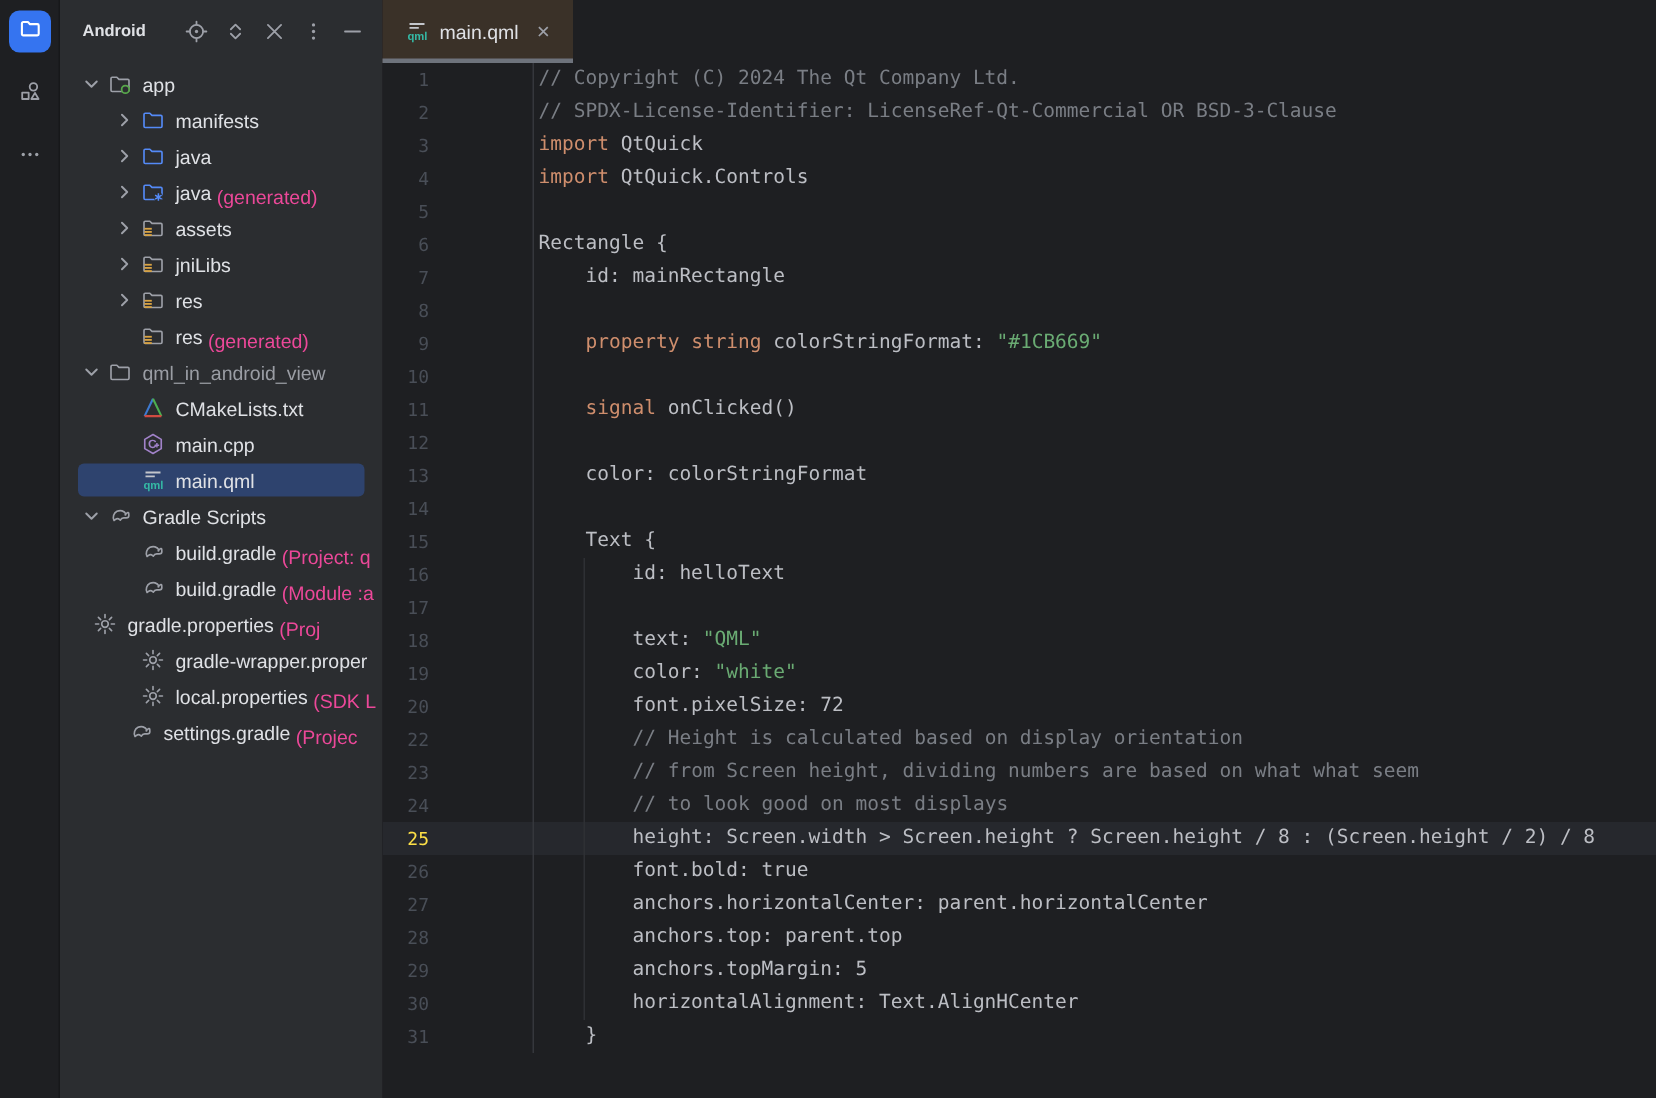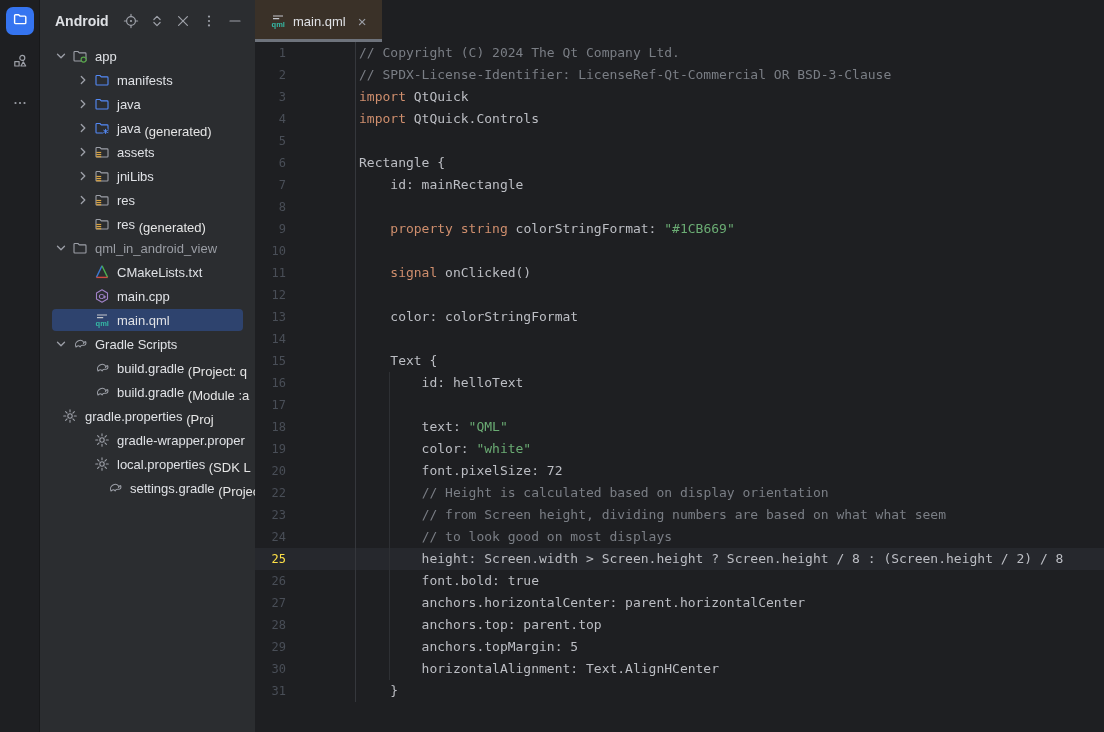--- a/index.html
+++ b/index.html
@@ -11,38 +11,38 @@
   .rail { width:40px; flex:none; background:#1e1f22; border-right:1px solid #17181a;
           display:flex; flex-direction:column; align-items:center; padding-top:7px; gap:14px; }
   .rail-btn { width:28px; height:28px; border-radius:7px; display:flex; align-items:center;
               justify-content:center; color:#9da0a8; cursor:pointer; }
   .rail-btn.active { background:#3574f0; color:#ffffff; }
 
   
   .panel { width:215px; flex:none; background:#2b2d30; display:flex; flex-direction:column; }
   .panel-header { height:42px; flex:none; display:flex; align-items:center;
                   padding:0 12px 0 15px; }
-  .panel-title { color:#dfe1e5; font-size:14px; font-weight:bold; cursor:pointer; }
+  .panel-title { color:#dfe1e5; font-size:11px; font-weight:bold; cursor:pointer; }
   .panel-tools { margin-left:auto; display:flex; gap:10px; }
   .tool-ic { width:16px; height:16px; display:flex; align-items:center; justify-content:center;
              color:#9da0a8; cursor:pointer; }
 
   .tree { flex:1; overflow:hidden; padding-top:2px; font-size:13px; }
   .row { height:24px; display:flex; align-items:center; color:#dfe1e5; position:relative;
          white-space:nowrap; overflow:hidden; cursor:pointer; }
   .row .hl { position:absolute; left:12px; right:12px; top:1px; bottom:1px;
              background:#2e436e; border-radius:4px; }
   .row > * { position:relative; }
   .chev { width:22px; height:16px; flex:none; display:flex; align-items:center;
           justify-content:center; color:#9da0a8; }
   .ticon { width:18px; height:16px; flex:none; display:flex; align-items:center;
            justify-content:flex-start; margin-right:5px; }
   .tlabel { white-space:pre; }
   .row.dim .tlabel { color:#9a9da4; }
-  .tsuffix { color:#e5e5e5; white-space:pre;margin-top:7px; }
+  .tsuffix { color:#ec4899; white-space:pre;margin-top:7px; }
 
   
   .editor { flex:1; min-width:0; display:flex; flex-direction:column; background:#1e1f22; }
   .tabbar { height:42px; flex:none; display:flex; align-items:stretch; }
   .tab { display:flex; align-items:center; gap:7px; padding:0 15px; font-size:13px;
          color:#b4b8bf; position:relative; cursor:pointer; }
   .tab.active { background:#3a3128; color:#dfe1e5; }
   .tab.active::after { content:""; position:absolute; left:0; right:0; bottom:0;
                        height:3px; background:#6e737c; }
   .tab .close { color:#9da0a8; font-size:15px; line-height:1; margin-left:5px; cursor:pointer; }
@@ -352,21 +352,21 @@
           <span class="chev"></span>
           <span class="ticon">
             <svg width="16" height="16" viewBox="0 0 16 16" fill="none" xmlns="http://www.w3.org/2000/svg">
               <circle cx="8" cy="8" r="2.2" stroke="#9da0a8" stroke-width="1.1"></circle>
               <path d="M8 1.7v2.1M8 12.2v2.1M1.7 8h2.1M12.2 8h2.1M3.6 3.6l1.5 1.5M10.9 10.9l1.5 1.5M12.4 3.6l-1.5 1.5M5.1 10.9l-1.5 1.5" stroke="#9da0a8" stroke-width="1.1" stroke-linecap="round"></path>
             </svg>
           </span>
           <span class="tlabel">local.properties</span>
           <span class="tsuffix"> (SDK L</span>
         </div>
-        <div class="row" style="padding-left: 45px;">
+        <div class="row" style="padding-left: 24px;">
           <span class="chev"></span>
           <span class="ticon">
             <svg width="16" height="16" viewBox="0 0 16 16" fill="none" xmlns="http://www.w3.org/2000/svg">
               <path d="M13.8 6c-.1-.3-.5-.5-.8-.2l-1.1.8C10.8 4.5 8.2 3.9 6 4.9 3.8 6 2.9 8.7 4 11l1-.8c.9-.7 2.1-.5 2.9.3l.3.3c.4-.9 1.3-1.6 2.3-1.6h1.7c.9 0 1.7-.7 1.7-1.6z" stroke="#9da0a8" stroke-width="1.1" fill="none" stroke-linejoin="round"></path>
               <circle cx="11.6" cy="7.2" r=".7" fill="#9da0a8"></circle>
             </svg>
           </span>
           <span class="tlabel">settings.gradle</span>
           <span class="tsuffix"> (Projec</span>
         </div>

